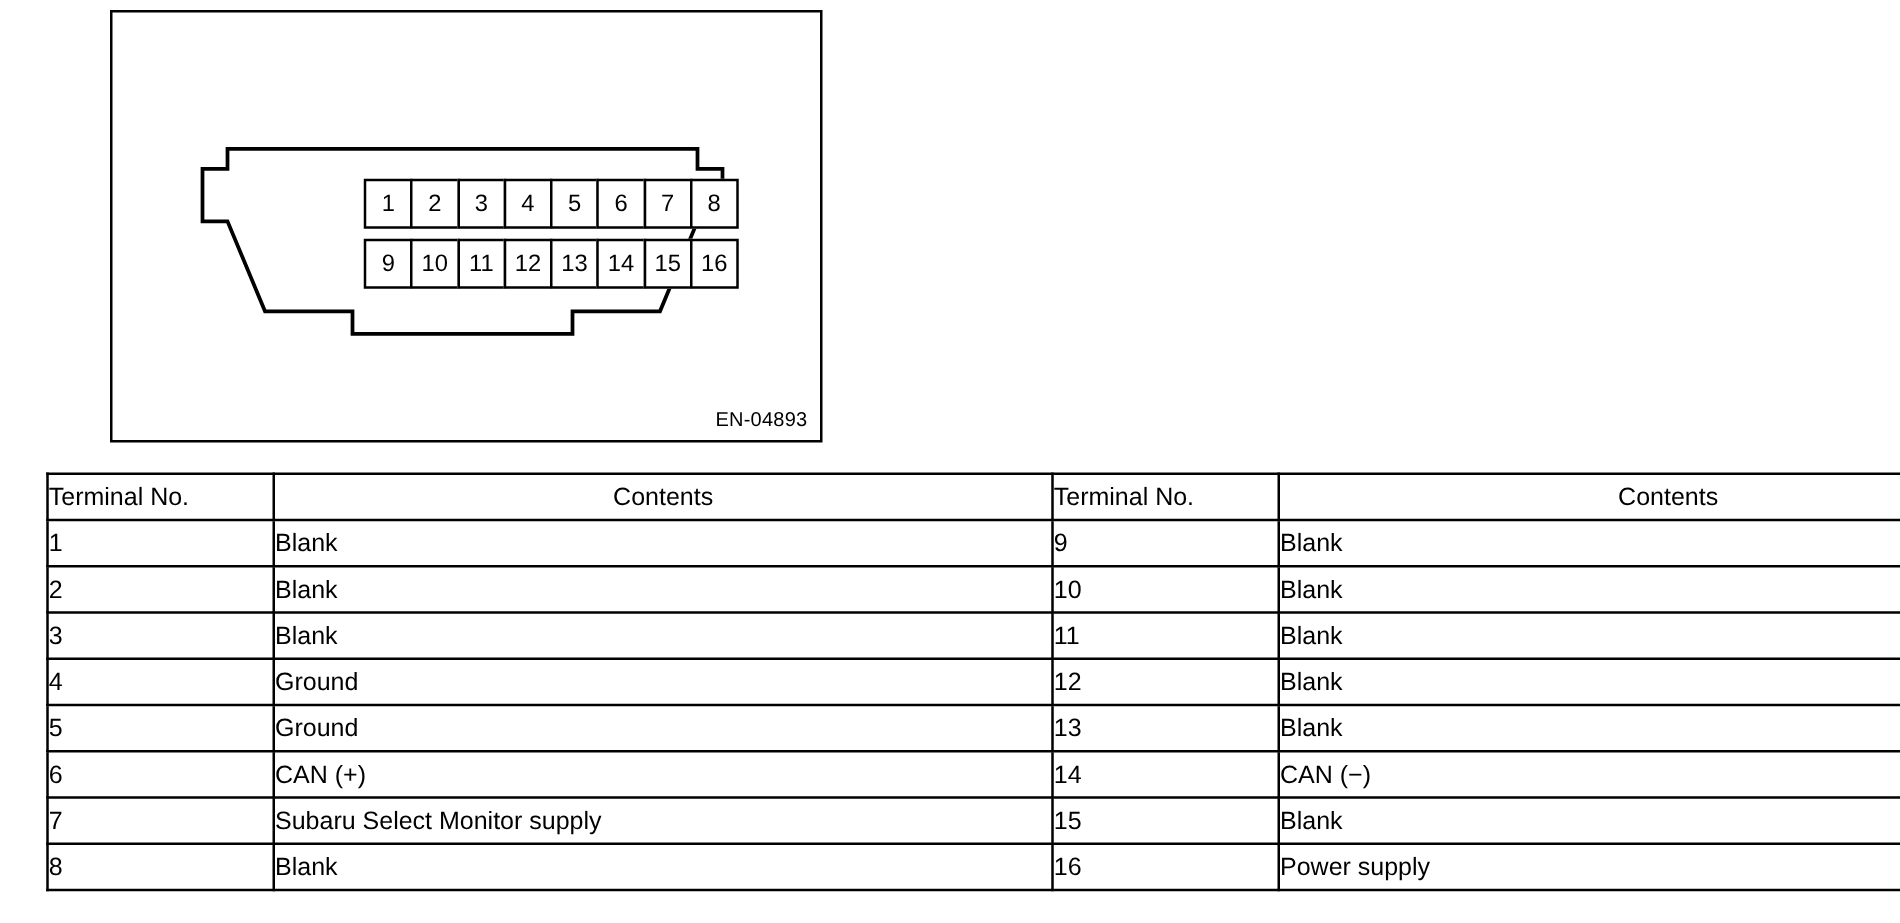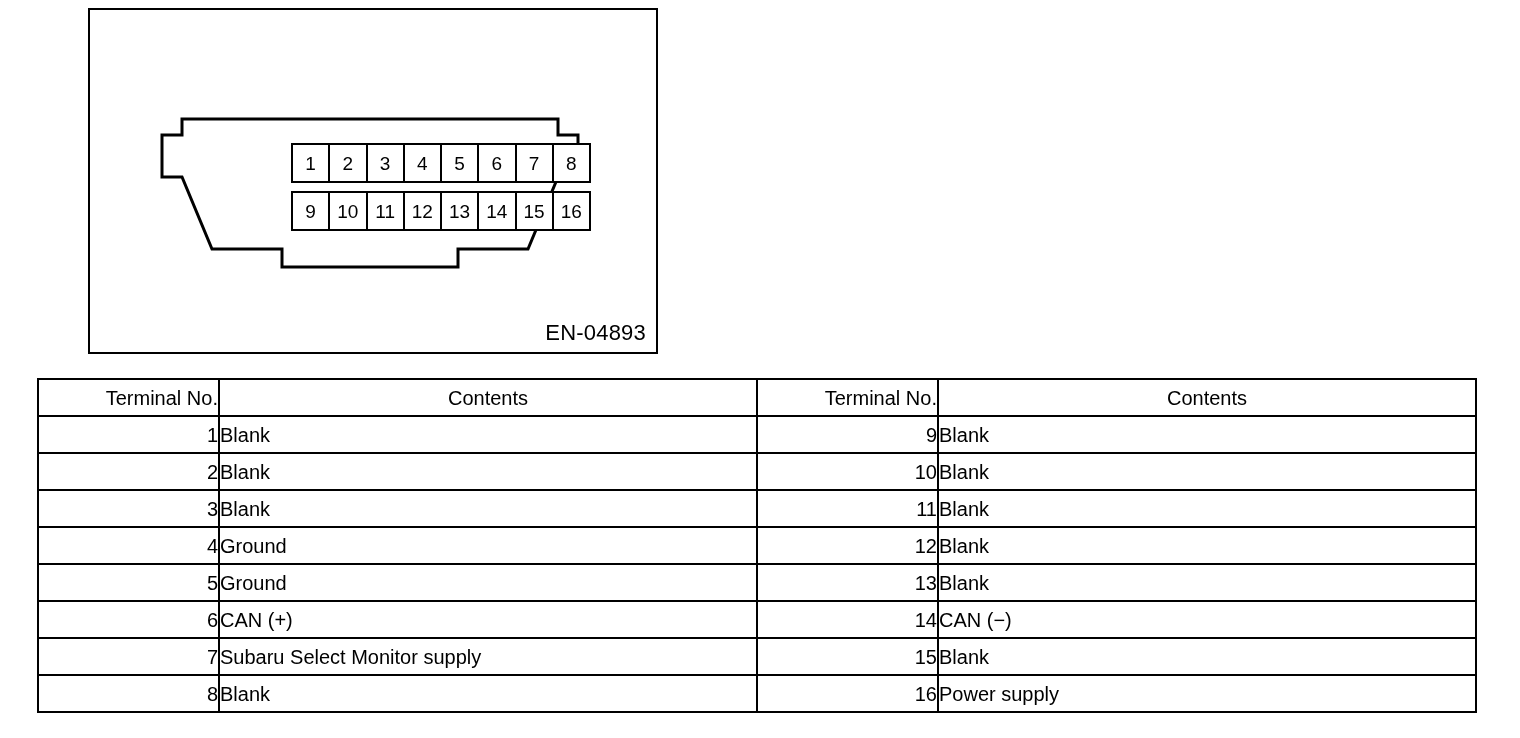--- a/index.html
+++ b/index.html
@@ -17,21 +17,21 @@
   .figure-panel {
     position: absolute;
     left: 88px; top: 8px;
     width: 570px; height: 346px;
     border: 2px solid #000;
     background: #fff;
   }
   .figure-caption {
     position: absolute;
     right: 10px; bottom: 6px;
-    font-size: 22px;
+    font-size: 16px;
     letter-spacing: 0.2px;
     white-space: nowrap;
   }
 
   
   .connector-wrap {
     position: absolute;
     left: 70px; top: 105px;
     width: 420px; height: 165px;
   }
@@ -67,22 +67,22 @@
     table-layout: fixed;
   }
   .terminal-table td, .terminal-table th {
     border: 2px solid #000;
     height: 37px;
     padding: 0;
     font-weight: normal;
     font-size: 20px;
     line-height: 1;
   }
-  .col-term { width: 181px; text-align: right; }
-  .col-cont { width: 538px; text-align: left; padding-left: 9px; }
+  .col-term { width: 181px; text-align: left; }
+  .col-cont { width: 623px; text-align: left; padding-left: 9px; }
   .col-cont.head { text-align: center; padding-left: 0; }
 </style>
 </head>
 <body>
 
 <div id="page">
 
   <div class="figure-panel">
 
     <div class="connector-wrap">

